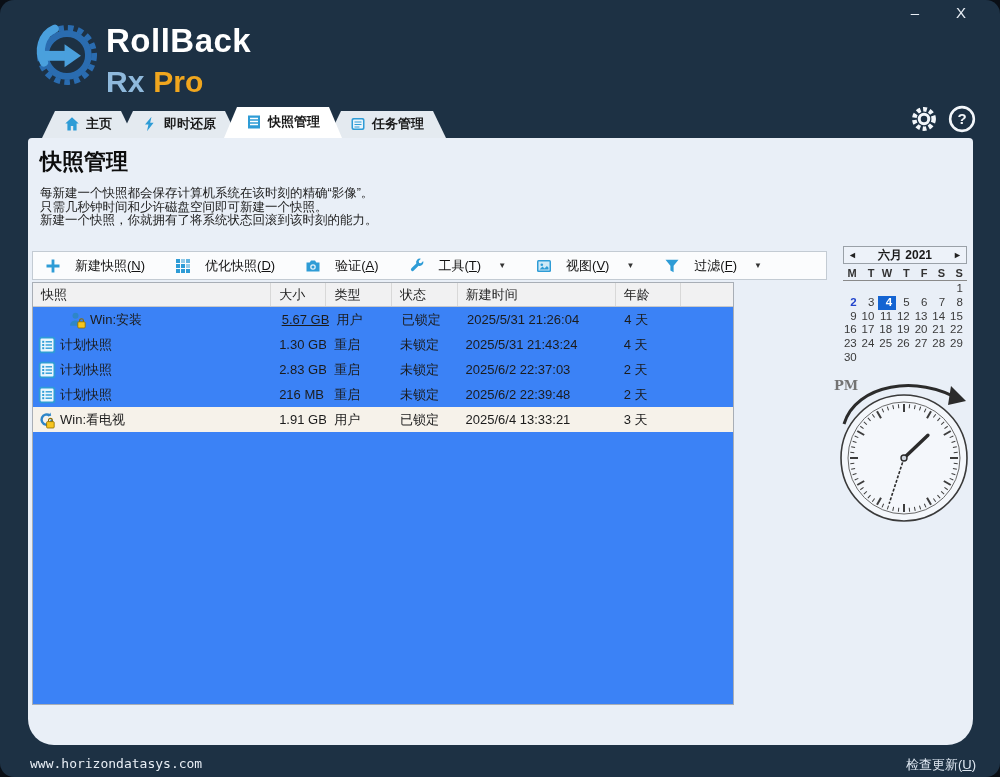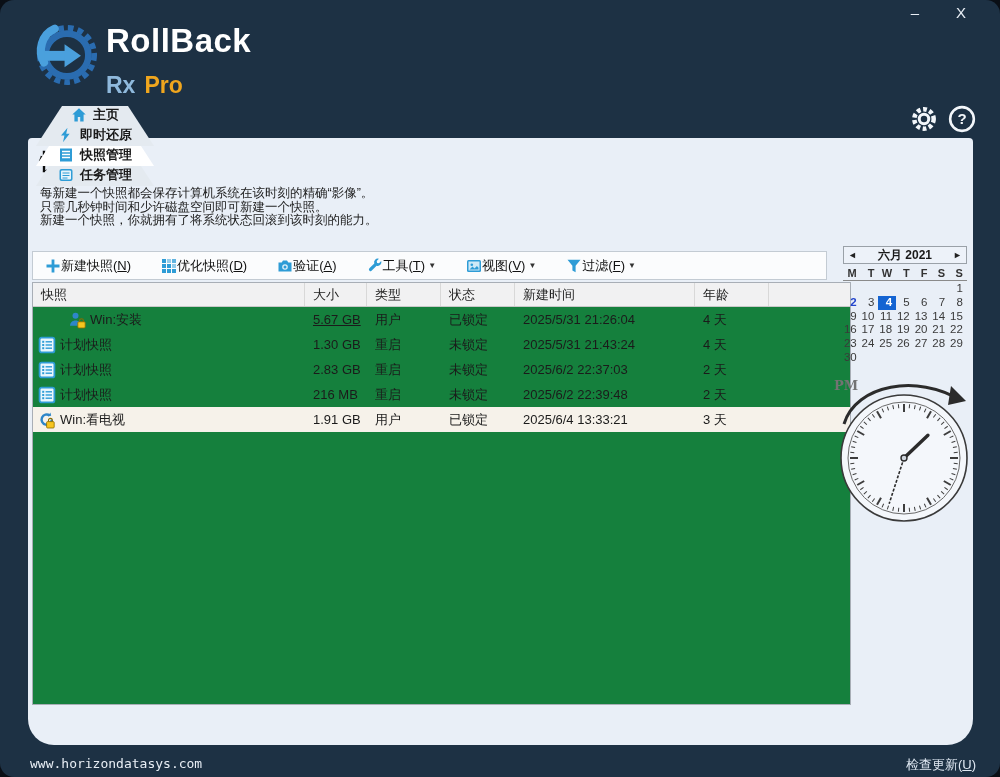--- a/index.html
+++ b/index.html
@@ -8,51 +8,51 @@
     background:#1d3144;border-radius:14px;overflow:hidden;
     font-family:"Liberation Sans","DejaVu Sans",sans-serif;}
   
   .winbtn{position:absolute;top:2px;color:#e8eef5;font-size:15px;width:26px;height:22px;
     text-align:center;line-height:22px;cursor:default;}
   #btn-min{right:72px;}
   #btn-close{right:26px;}
   #logo{position:absolute;left:30px;top:18px;width:74px;height:74px;}
   #brand{position:absolute;left:106px;top:24px;line-height:1;}
   #brand .l1{font-size:33px;font-weight:bold;color:#ffffff;letter-spacing:.5px;}
-  #brand .l2{margin-top:17px;font-size:23px;font-weight:bold;}
+  #brand .l2{margin-top:10px;font-size:30px;font-weight:bold;}
   #brand .rx{color:#8fb9dc;margin-right:9px;}
   #brand .pro{color:#f0a61e;}
   
-  #tabstrip{position:absolute;left:36px;top:106px;height:32px;display:flex;align-items:center;z-index:5;flex-direction:column;}
+  #tabstrip{position:absolute;left:42px;top:106px;height:32px;display:flex;align-items:flex-end;z-index:5;}
   .tab{display:flex;align-items:center;gap:6px;height:27px;padding:0 22px 2px 22px;margin-right:-14px;
     background:#e4eaf0;clip-path:polygon(13px 0,calc(100% - 13px) 0,100% 100%,0 100%);
     font-size:13px;font-weight:bold;color:#1a1a1a;position:relative;z-index:1;cursor:default;}
   .tab.active{height:31px;background:#ffffff;z-index:3;}
   .tab .tico{width:16px;height:16px;display:inline-block;}
   .tab .tico svg{width:16px;height:16px;display:block;}
   .cornerbtn{position:absolute;top:105px;width:28px;height:28px;z-index:4;}
   #gear-btn{right:62px;}
   #help-btn{right:24px;}
   .cornerbtn svg{width:28px;height:28px;display:block;}
   
   #panel{position:absolute;left:28px;top:138px;width:945px;height:607px;
     background:#e9eff7;border-radius:4px 4px 26px 26px;z-index:2;}
   #page-title{position:absolute;left:12px;top:9px;font-family:"DejaVu Serif","Liberation Serif",serif;
     font-size:22px;font-weight:bold;color:#0d0d0d;}
   #page-desc{position:absolute;left:12px;top:49px;font-size:12.5px;line-height:13.5px;color:#1c1c1c;}
   
   #toolbar{position:absolute;left:4px;top:113px;width:795px;height:29px;background:#fbfcfd;
     border:1px solid #c3cbd3;display:flex;align-items:center;gap:30px;padding-left:12px;}
-  .tbtn{display:flex;align-items:center;gap:0;font-size:13px;color:#111;cursor:default;}
+  .tbtn{display:flex;align-items:center;gap:14px;font-size:13px;color:#111;cursor:default;}
   .tbtn .tbico{width:16px;height:16px;}
   .tbtn .tbico svg{width:16px;height:16px;display:block;}
   .tbtn .dd{font-size:8px;color:#333;margin-left:3px;}
   .mnemonic u{text-decoration:underline;}
   
-  #snap-table{position:absolute;left:4px;top:144px;width:819px;height:423px;background:#15803d;
+  #snap-table{position:absolute;left:4px;top:144px;width:702px;height:423px;background:#3b82f6;
     border:1px solid #a8aeb6;overflow:hidden;}
   #thead{display:flex;height:24px;background:#f1f1f2;border-bottom:1px solid #c9c9c9;}
   .hcell{font-size:13px;color:#222;line-height:23px;padding-left:8px;border-right:1px solid #d8d8d8;
     white-space:nowrap;overflow:hidden;}
   .hcell:last-child{border-right:none;}
   .trow{display:flex;height:25px;align-items:center;}
   .trow.hl{background:#f6f2ea;}
   .tcell{font-size:13px;color:#1b1b1b;padding-left:8px;white-space:nowrap;overflow:hidden;}
   .tcell.first{display:flex;align-items:center;gap:4px;padding-left:5px;}
   .rico{width:18px;height:18px;flex:0 0 18px;}

